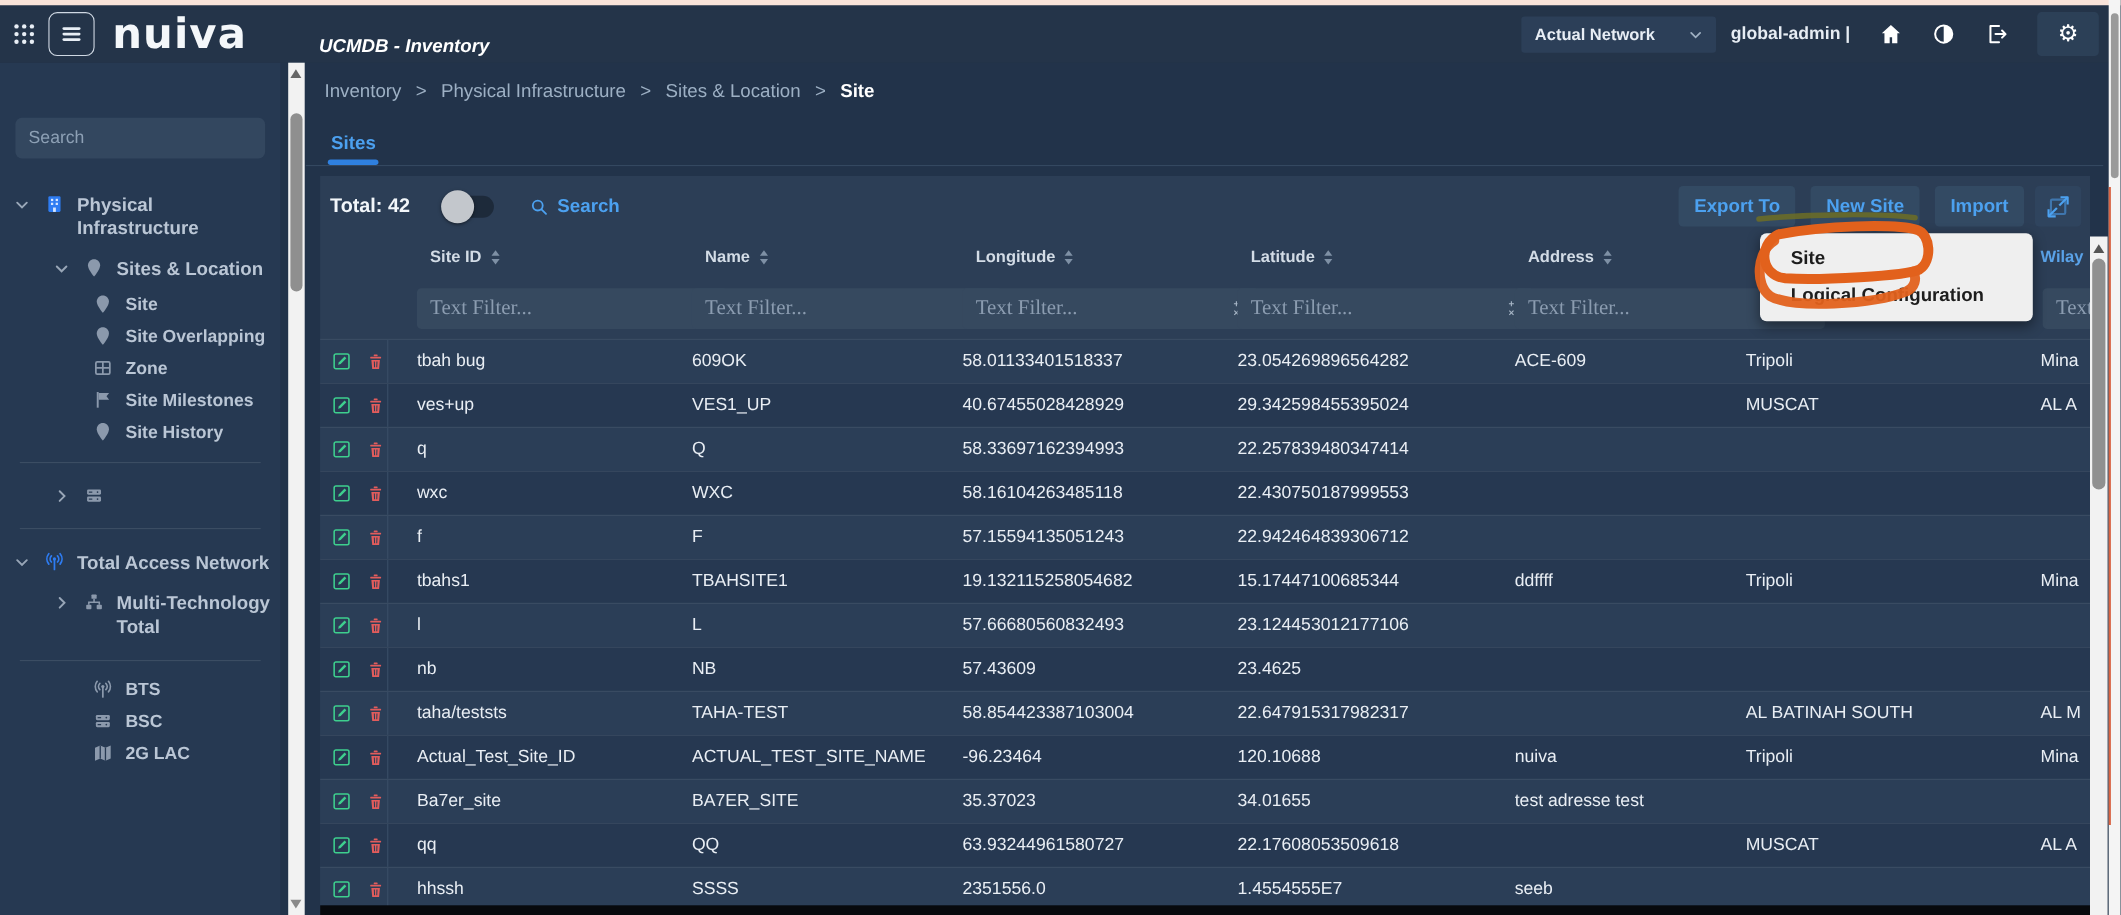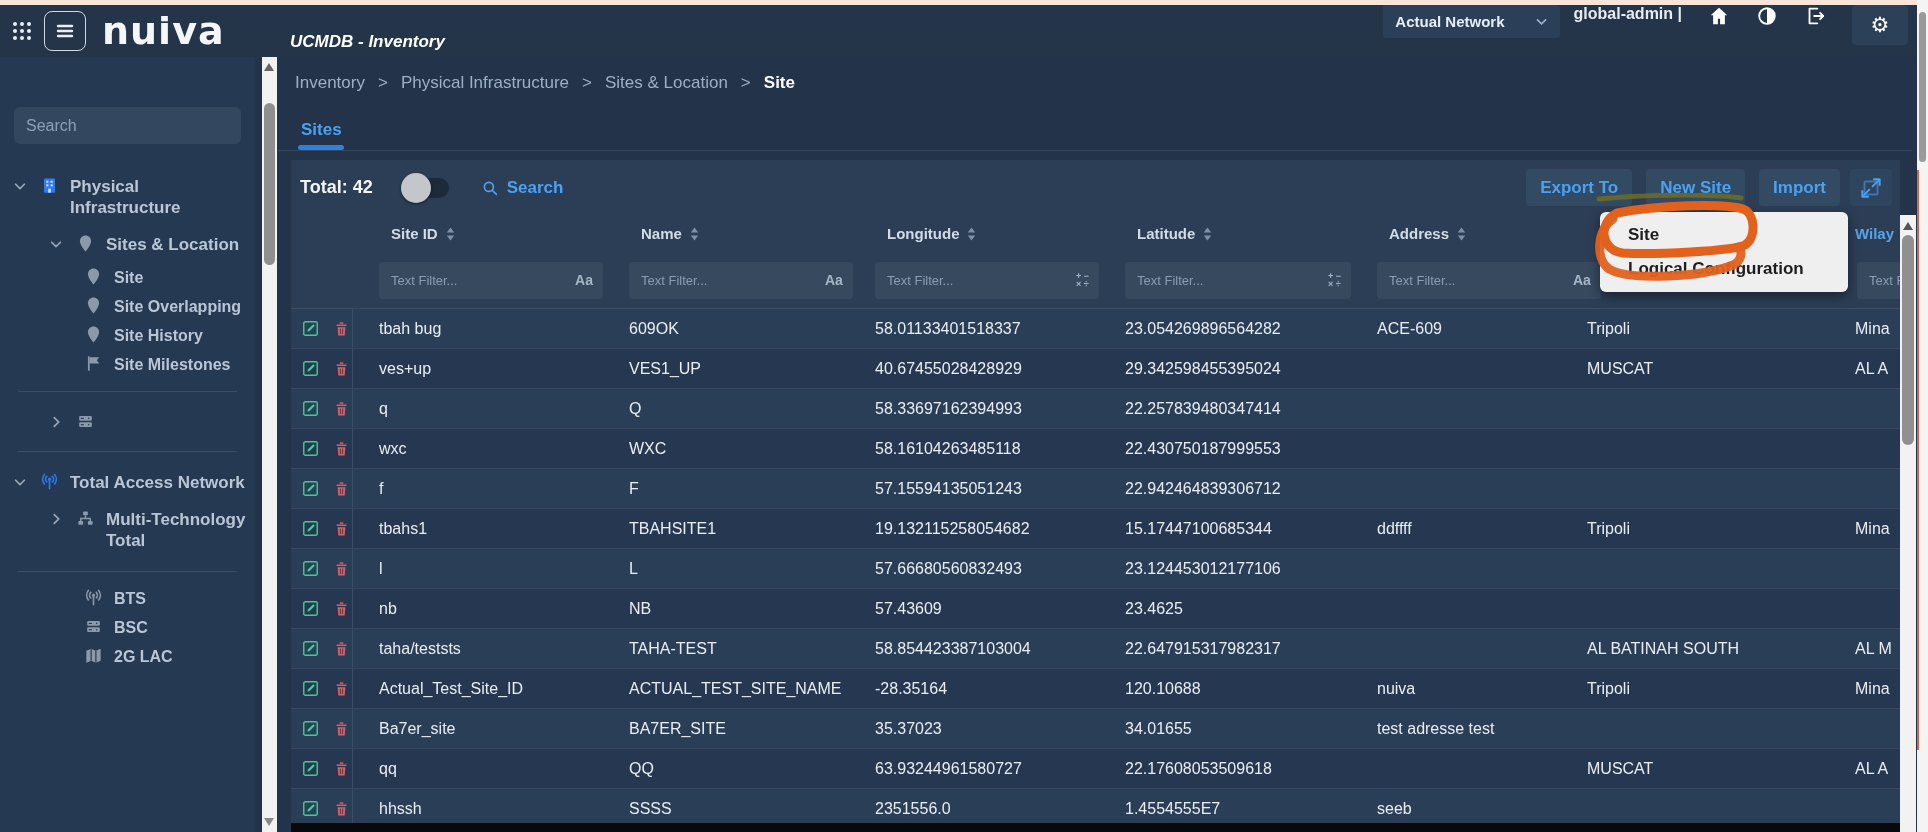--- a/index.html
+++ b/index.html
@@ -10,21 +10,21 @@
   
   .top-strip{position:absolute;top:0;left:0;right:0;height:5px;background:#f9e4da;z-index:5;}
   .topbar{position:absolute;top:5px;left:0;width:100%;height:52px;background:#243449;
     display:flex;align-items:center;z-index:6;}
   .launcher{margin-left:10px;cursor:pointer;}
   .menu-btn{margin-left:10px;width:42px;height:40px;border:1.5px solid #cfd8e3;border-radius:8px;
     background:transparent;display:flex;align-items:center;justify-content:center;cursor:pointer;}
   .logo{font-family:"DejaVu Sans",sans-serif;font-size:38px;font-weight:800;letter-spacing:1px;
     color:#f4f7fa;margin-left:16px;text-transform:lowercase;}
   .app-title{position:absolute;left:290px;bottom:5px;font-style:italic;font-weight:bold;font-size:17px;color:#fff;}
-  .topbar-right{position:absolute;right:20px;top:0;height:52px;display:flex;align-items:flex-start;}
+  .topbar-right{position:absolute;right:20px;top:0;height:52px;display:flex;align-items:center;}
   .network-select{height:33px;background:#2c3f58;border-radius:3px;display:flex;align-items:center;
     padding:0 12px;gap:30px;font-weight:600;font-size:15px;color:#e8eef5;cursor:pointer;}
   .user{font-weight:700;font-size:16px;margin-left:14px;white-space:nowrap;}
   .tb-icon{margin-left:26px;cursor:pointer;}
   .gear-btn{width:56px;height:40px;background:#2c4057;border-radius:4px;display:flex;align-items:center;
     justify-content:center;font-size:21px;color:#fff;margin-left:26px;cursor:pointer;}
 
   
   .sidebar{position:absolute;top:57px;left:0;width:255px;bottom:0;background:#263952;overflow:hidden;}
   .sb-search{margin:50px 14px 0 14px;}
@@ -75,21 +75,21 @@
 
   .thead{display:flex;height:37px;align-items:center;font-size:15px;font-weight:700;color:#d3dce6;}
   .th{box-sizing:border-box;padding-left:38px;display:flex;gap:8px;align-items:center;overflow:hidden;
     white-space:nowrap;cursor:pointer;}
   .th.accent{color:#5aa2e8;padding-left:24px;}
   .tfilter{display:flex;height:56px;align-items:center;}
   .fcell{box-sizing:border-box;display:flex;align-items:center;}
   .finput{height:37px;background:#36495f;border-radius:4px;display:flex;align-items:center;
     padding:0 10px;margin-left:26px;flex:1;gap:6px;}
   .finput input{flex:1;min-width:0;background:transparent;border:none;outline:none;color:#c5d0dc;
-    font-size:13px;font-family:Liberation Sans, sans-serif;}
+    font-size:19px;font-family:Liberation Serif, serif;}
   .finput input::placeholder{color:#8b9cb0;}
   .aa{font-size:14px;font-weight:700;color:#a7b6c6;}
   .numfil{display:flex;flex-direction:column;font-size:9px;line-height:8px;color:#a7b6c6;font-weight:700;}
 
   .rows{}
   .row{display:flex;height:40px;align-items:center;font-size:16px;color:#e9eef4;box-sizing:border-box;
     border-top:1px solid rgba(255,255,255,.07);cursor:default;}
   .row.even{background:#2b3e57;}
   .row.odd{background:#263851;}
   .cell{box-sizing:border-box;padding-left:26px;overflow:hidden;white-space:nowrap;}
@@ -238,35 +238,47 @@
           <span class="ti ic">
             <svg width="19" height="19" viewBox="0 0 24 24">
               <path d="M12 2c-3.9 0-7 3.1-7 7 0 5.2 7 13 7 13s7-7.8 7-13c0-3.9-3.1-7-7-7z" fill="#8b99ac"></path>
             </svg>
           </span>
           <span>Site Overlapping</span>
         </div>
         <div class="tree-item lvl2">
           <span class="ti ic">
             <svg width="19" height="19" viewBox="0 0 24 24">
-              <path d="M12 2c-3.9 0-7 3.1-7 7 0 5.2 7 13 7 13s7-7.8 7-13c0-3.9-3.1-7-7-7z" fill="#8b99ac"></path>
-            </svg>
-          </span>
-          <span>Site History</span>
+              <g stroke="#8b99ac" stroke-width="2" fill="none">
+                <rect x="4" y="5" width="16" height="14" rx="1.5"></rect>
+                <line x1="12" y1="5" x2="12" y2="19"></line>
+                <line x1="4" y1="12" x2="20" y2="12"></line>
+              </g>
+            </svg>
+          </span>
+          <span>Zone</span>
         </div>
         <div class="tree-item lvl2">
           <span class="ti ic">
             <svg width="19" height="19" viewBox="0 0 24 24">
               <g fill="#8b99ac">
                 <rect x="5" y="3" width="2.2" height="18"></rect>
                 <path d="M7.2 4h12l-3 4 3 4h-12z"></path>
               </g>
             </svg>
           </span>
           <span>Site Milestones</span>
+        </div>
+        <div class="tree-item lvl2">
+          <span class="ti ic">
+            <svg width="19" height="19" viewBox="0 0 24 24">
+              <path d="M12 2c-3.9 0-7 3.1-7 7 0 5.2 7 13 7 13s7-7.8 7-13c0-3.9-3.1-7-7-7z" fill="#8b99ac"></path>
+            </svg>
+          </span>
+          <span>Site History</span>
         </div>
         <div class="tree-div"></div>
         <div class="tree-item lvl1">
           <span class="chev ic">
             <svg width="14" height="14" viewBox="0 0 16 16">
               <path d="M6 3l5 5-5 5" stroke="#98a6b7" stroke-width="2" fill="none" stroke-linecap="round"></path>
             </svg>
           </span>
           <span class="ti ic">
             <svg width="19" height="19" viewBox="0 0 24 24">
@@ -807,21 +819,21 @@
                   </g>
                   <g stroke="#2a3d55" stroke-width="1.3">
                     <line x1="10.3" y1="11.5" x2="10.6" y2="19"></line>
                     <line x1="13.7" y1="11.5" x2="13.4" y2="19"></line>
                   </g>
                 </svg>
               </span>
             </div>
             <div class="cell" style="width:250px">Actual_Test_Site_ID</div>
             <div class="cell" style="width:246px">ACTUAL_TEST_SITE_NAME</div>
-            <div class="cell" style="width:250px">-28.35164</div>
+            <div class="cell" style="width:250px">-96.23464</div>
             <div class="cell" style="width:252px">120.10688</div>
             <div class="cell" style="width:210px">nuiva</div>
             <div class="cell" style="width:270px">Tripoli</div>
             <div class="cell wilaya" style="width:69px">Mina</div>
           </div>
           <div class="row even">
             <div class="actions" style="width:62px">
               <span class="act">
                 <svg width="19" height="19" viewBox="0 0 24 24">
                   <rect x="3.5" y="3.5" width="17" height="17" rx="2" stroke="#3ecf8e" stroke-width="1.8" fill="none"></rect>

